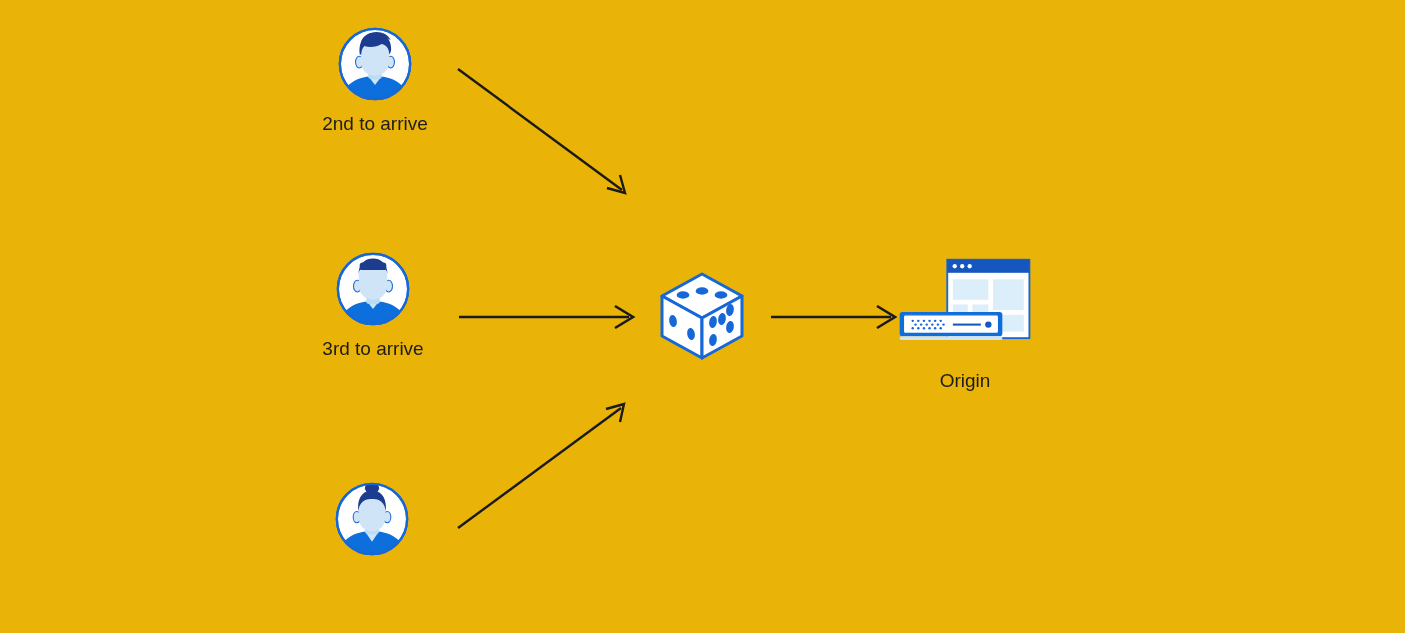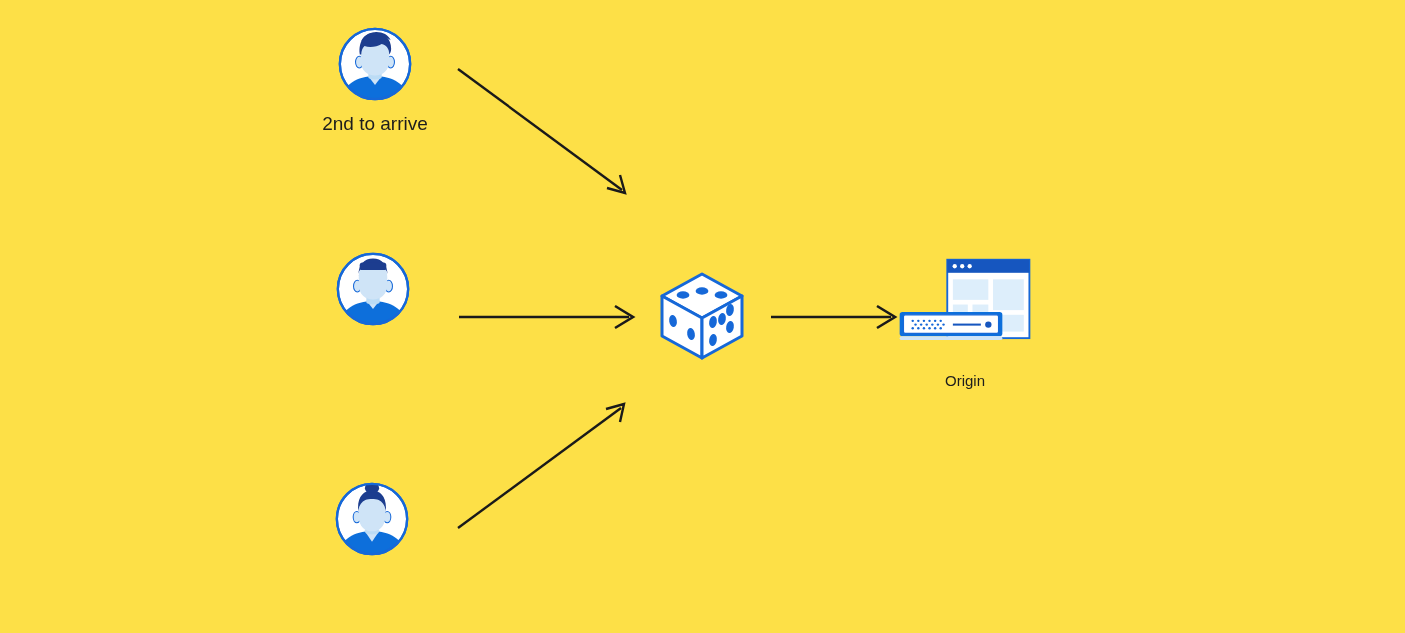--- a/index.html
+++ b/index.html
@@ -7,21 +7,21 @@
     padding: 0;
     background: #ffffff;
   }
   body {
     font-family: "Liberation Sans", sans-serif;
   }
   #canvas {
     position: relative;
     width: 1405px;
     height: 633px;
-    background: #fde047;
+    background: #eab308;
     overflow: hidden;
   }
   .node {
     position: absolute;
   }
   .avatar-node {
     width: 160px;
     text-align: center;
   }
   .avatar-icon {
@@ -44,21 +44,21 @@
     text-align: center;
   }
   .origin-icon {
     width: 140px;
     height: 100px;
     display: block;
     margin: 0 auto;
   }
   .origin-label {
     margin-top: 14px;
-    font-size: 15px;
+    font-size: 19px;
     line-height: 24px;
     color: #1d1d1d;
     white-space: nowrap;
   }
   .dice-node {
     width: 100px;
     height: 100px;
   }
   .dice-icon {
     width: 100px;
@@ -147,20 +147,21 @@
         <ellipse cx="23.5" cy="37" rx="4" ry="6.2" fill="#cfe4f7" stroke="#1668d8" stroke-width="1.1"></ellipse>
         <ellipse cx="56.5" cy="37" rx="4" ry="6.2" fill="#cfe4f7" stroke="#1668d8" stroke-width="1.1"></ellipse>
         <path d="M25 27 C25 15 33 9 40 9 C47 9 55 15 55 27 L55 35 C55 46 48 51 40 51 C32 51 25 46 25 35 Z" fill="#cfe4f7"></path>
 
         <path d="M24.5 27 C24.5 14 31 8 40 8 C49 8 55.5 14 55.5 27
                  C55.5 22 54 19.5 51 18.5 L29 18.5 C26 19.5 24.5 22 24.5 27 Z" fill="#1c3d8f"></path>
         <rect x="26" y="12" width="28" height="8" rx="3" fill="#1c3d8f"></rect>
       </g>
       <circle cx="40" cy="40" r="37" fill="none" stroke="#1668d8" stroke-width="2.4"></circle>
     </svg>
+    <div class="node-label">3rd to arrive</div>
   </div>
 
   <div class="node avatar-node" style="left:292px; top:481px;">
     <svg class="avatar-icon" viewBox="0 0 80 80" xmlns="http://www.w3.org/2000/svg">
       <defs>
         <clipPath id="clipC">
             <circle cx="40" cy="40" r="37"></circle>
           </clipPath>
       </defs>
       <circle cx="40" cy="40" r="37" fill="#ffffff" stroke="#1668d8" stroke-width="2.4"></circle>

